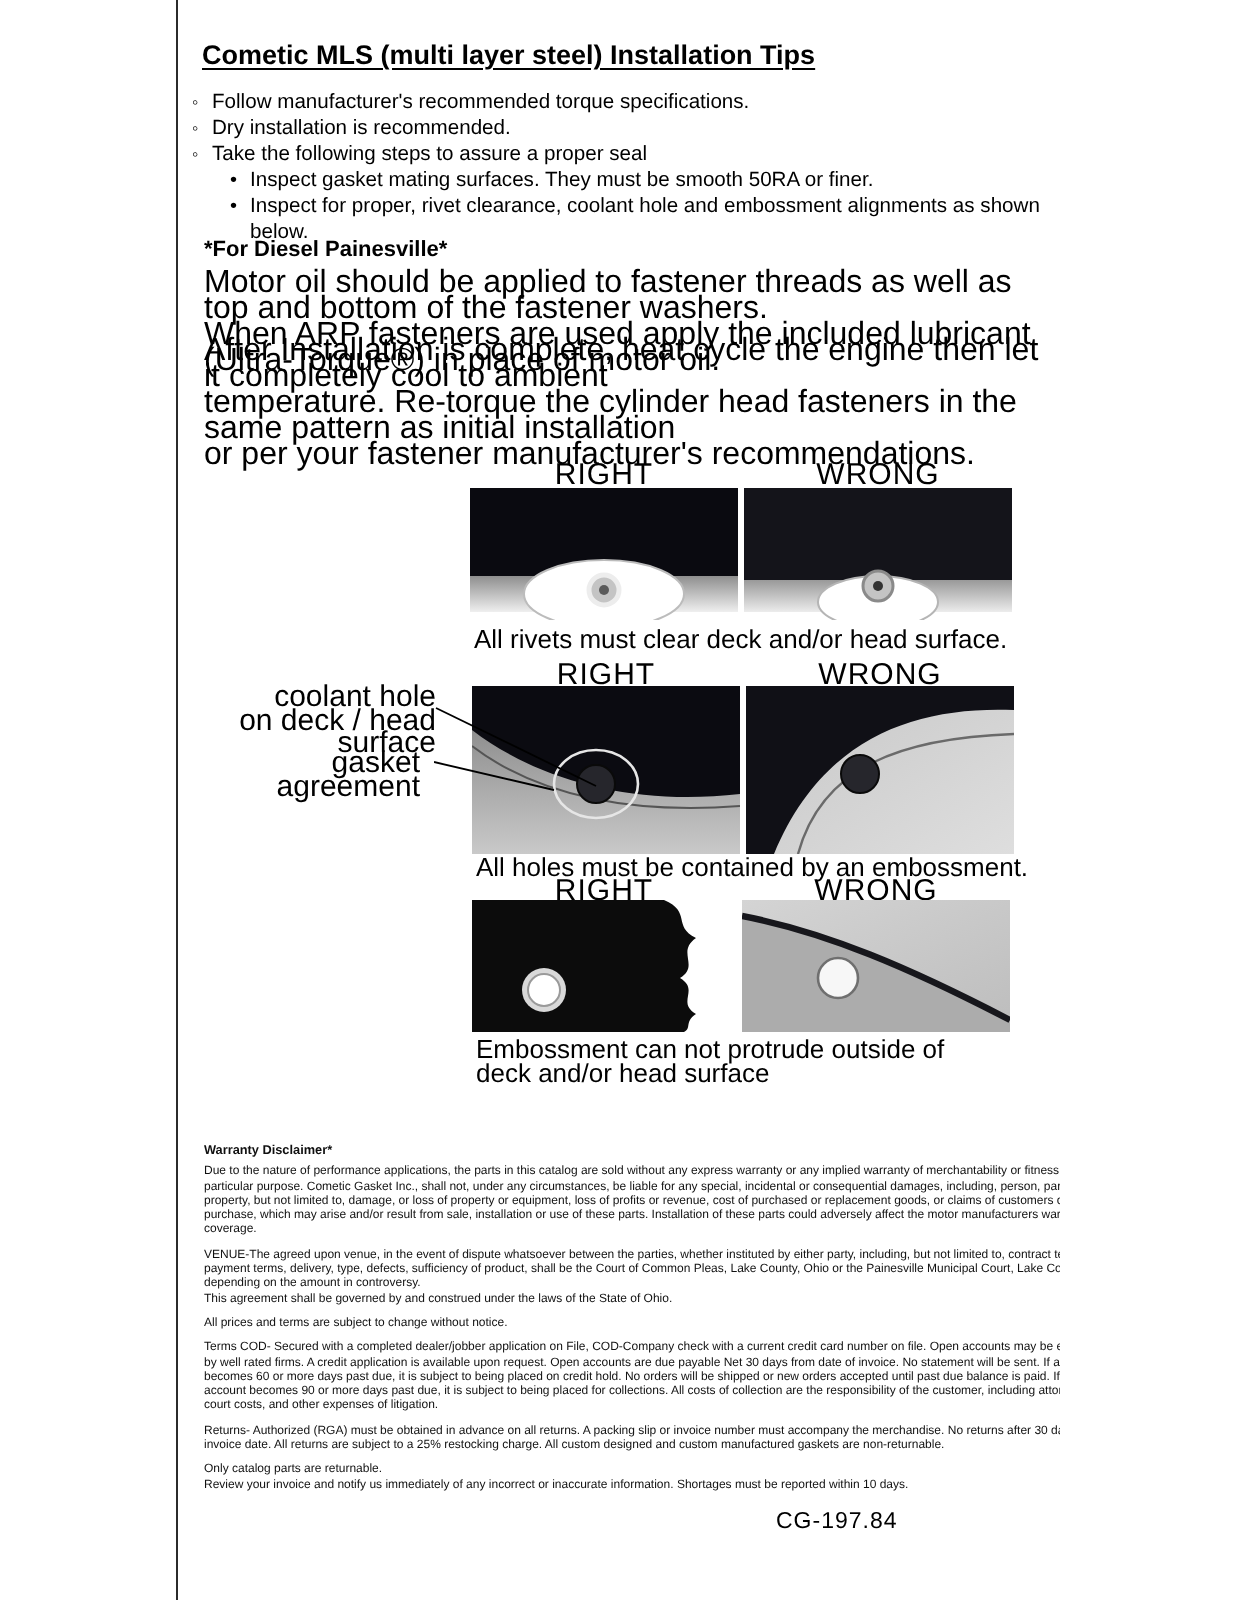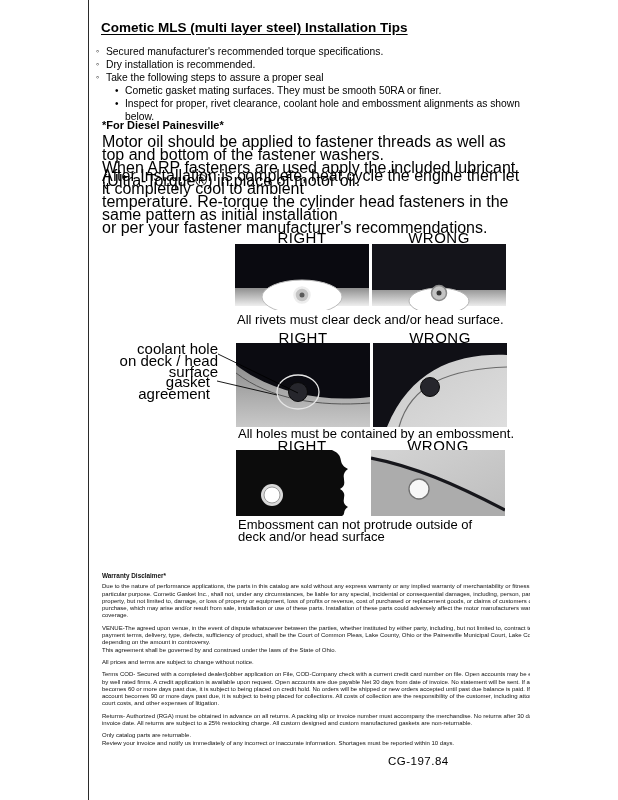--- a/index.html
+++ b/index.html
@@ -32,33 +32,33 @@
 <body>
 
 <div class="page">
   <div class="rule"></div>
 
   <h1 class="title">Cometic MLS (multi layer steel) Installation Tips</h1>
 
   <div class="tips">
     <div class="b-row">
       <span class="marker">◦</span>
-      <span>Secured manufacturer's recommended torque specifications.</span>
+      <span>Follow manufacturer's recommended torque specifications.</span>
     </div>
     <div class="b-row">
       <span class="marker">◦</span>
       <span>Dry installation is recommended.</span>
     </div>
     <div class="b-row">
       <span class="marker">◦</span>
       <span>Take the following steps to assure a proper seal</span>
     </div>
     <div class="b-row sub">
       <span class="marker">•</span>
-      <span>Cometic gasket mating surfaces.  They must be smooth 50RA or finer.</span>
+      <span>Inspect gasket mating surfaces.  They must be smooth 50RA or finer.</span>
     </div>
     <div class="b-row sub">
       <span class="marker">•</span>
       <span>Inspect for proper, rivet clearance, coolant hole and embossment alignments as shown below.</span>
     </div>
   </div>
 
   <h2 class="h2" style="left:102px; top:119px;">*For Diesel Painesville*</h2>
   <p class="para" style="left:102px; top:136px;">Motor oil should be applied to fastener threads as well as top and bottom of the fastener washers.
 When ARP fasteners are used apply the included lubricant (Ultra-Torque®) in place of motor oil.</p>

